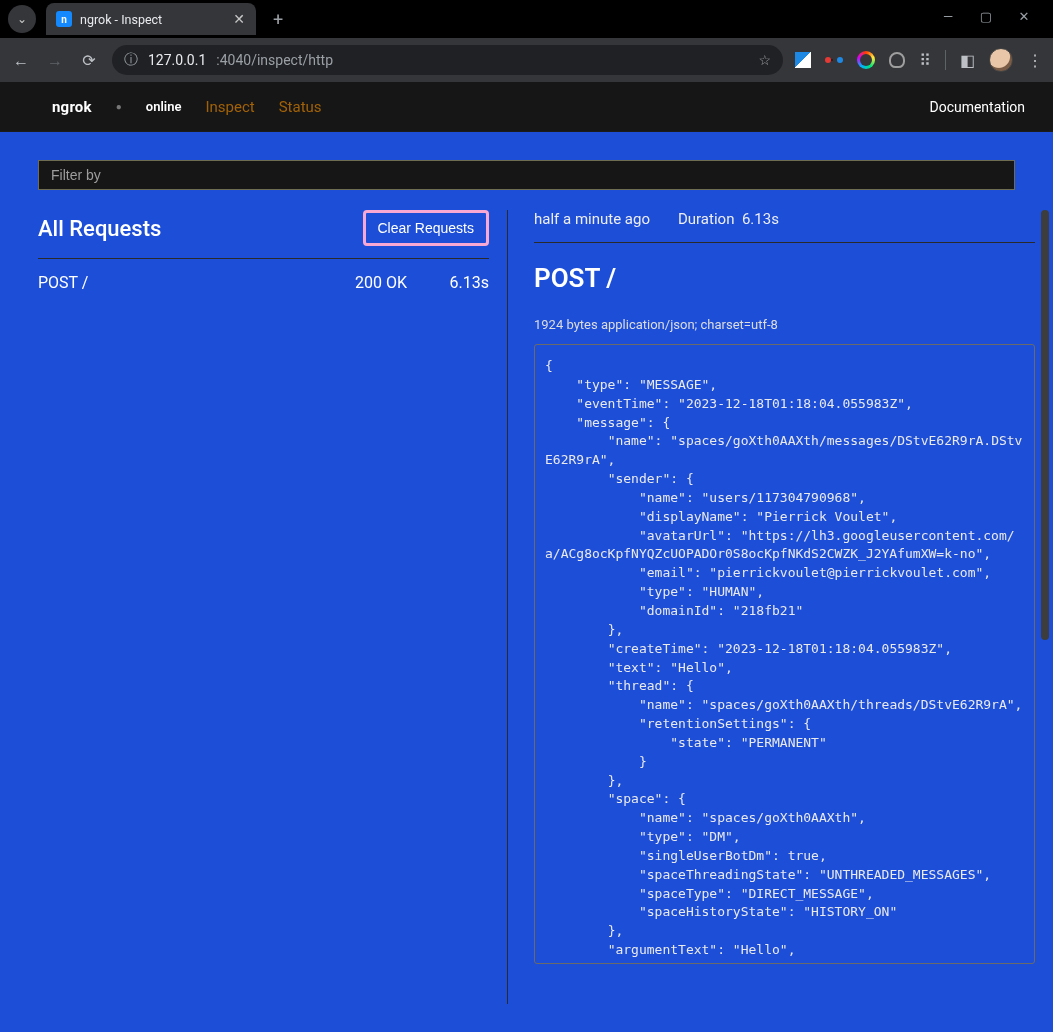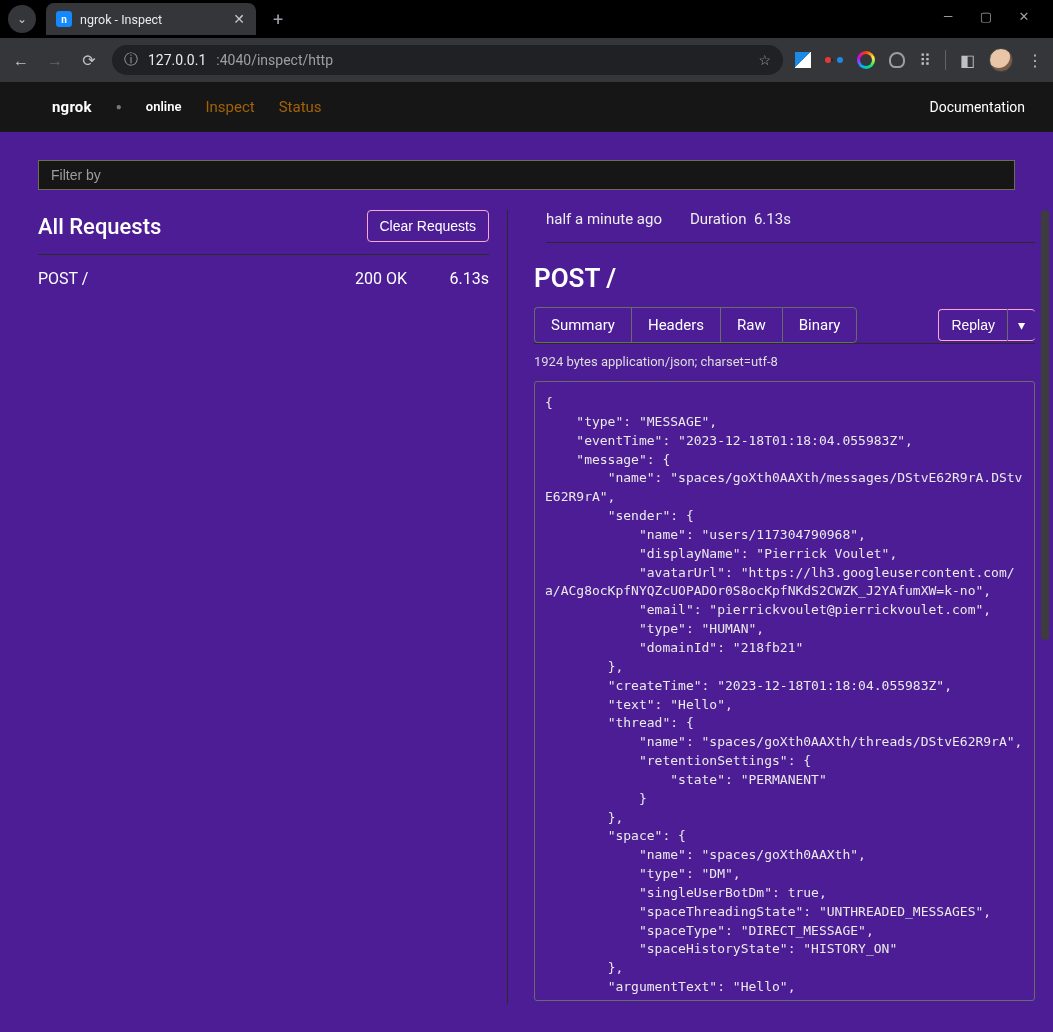--- a/index.html
+++ b/index.html
@@ -129,21 +129,21 @@
   .status-online { font-size: 13px; font-weight: 600; }
   .applink { color: #a16207; }
   .spacer { flex: 1; }
   .doclink { font-size: 14px; }
 
   
   .content {
     position: absolute;
     top: 132px; 
     left: 0; right: 0; bottom: 0;
-    background: #4c1d95;
+    background: #1d4ed8;
     color: #fff;
     padding-top: 28px;
   }
 
   
   .filter-wrap { margin: 0 38px 20px 38px; }
   .filter-input {
     width: 100%;
     height: 30px;
     background: #171616;
@@ -178,21 +178,21 @@
     display: flex;
     align-items: center;
     justify-content: space-between;
     padding-bottom: 12px;
     border-bottom: 1px solid #2a2a2a;
   }
   .list-title { font-size: 22px; font-weight: 500; }
   .btn {
     background: transparent;
     color: #fff;
-    border: 1px solid #f9a8d4;
+    border: 3px solid #f9a8d4;
     border-radius: 4px;
     padding: 7px 12px;
     font-size: 14px;
     cursor: pointer;
   }
   .req-row {
     display: flex;
     align-items: center;
     padding: 14px 0;
     font-size: 16px;
@@ -203,21 +203,20 @@
 
   
   .meta-row {
     display: flex;
     align-items: center;
     gap: 28px;
     padding-bottom: 14px;
     border-bottom: 1px solid #2a2a2a;
     font-size: 15px;
     color: #eee;
-    margin-left: 12px;
   }
   .meta-row .dur-label { color: #eee; }
   .req-heading {
     font-size: 26px; font-weight: 600;
     padding: 20px 0 14px 0;
   }
   .tab-row {
     display: flex;
     align-items: center;
     border-bottom: 1px solid #2a2a2a;
@@ -345,32 +344,20 @@
 
       <div class="meta-row">
         <span>half a minute ago</span>
         <span>
           <span class="dur-label">Duration</span>&nbsp;&nbsp;<span>6.13s</span>
         </span>
       </div>
 
       <div class="req-heading">POST /</div>
 
-      <div class="tab-row">
-        <div class="tabs">
-          <div class="tab">Summary</div>
-          <div class="tab">Headers</div>
-          <div class="tab">Raw</div>
-          <div class="tab">Binary</div>
-        </div>
-        <div class="replay-group">
-          <button class="btn">Replay</button>
-          <button class="btn caret">▾</button>
-        </div>
-      </div>
 
       <div class="bytes-info">1924 bytes application/json; charset=utf-8</div>
 
       <div class="json-box">{
     "type": "MESSAGE",
     "eventTime": "2023-12-18T01:18:04.055983Z",
     "message": {
         "name": "spaces/goXth0AAXth/messages/DStvE62R9rA.DStvE62R9rA",
         "sender": {
             "name": "users/117304790968",

